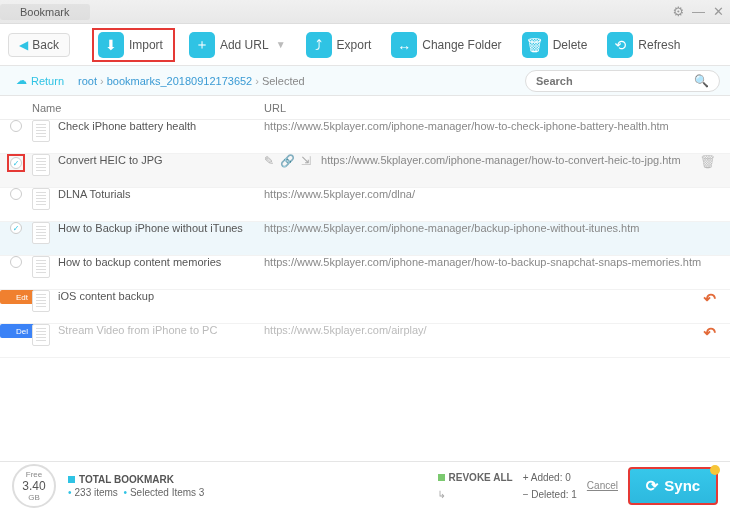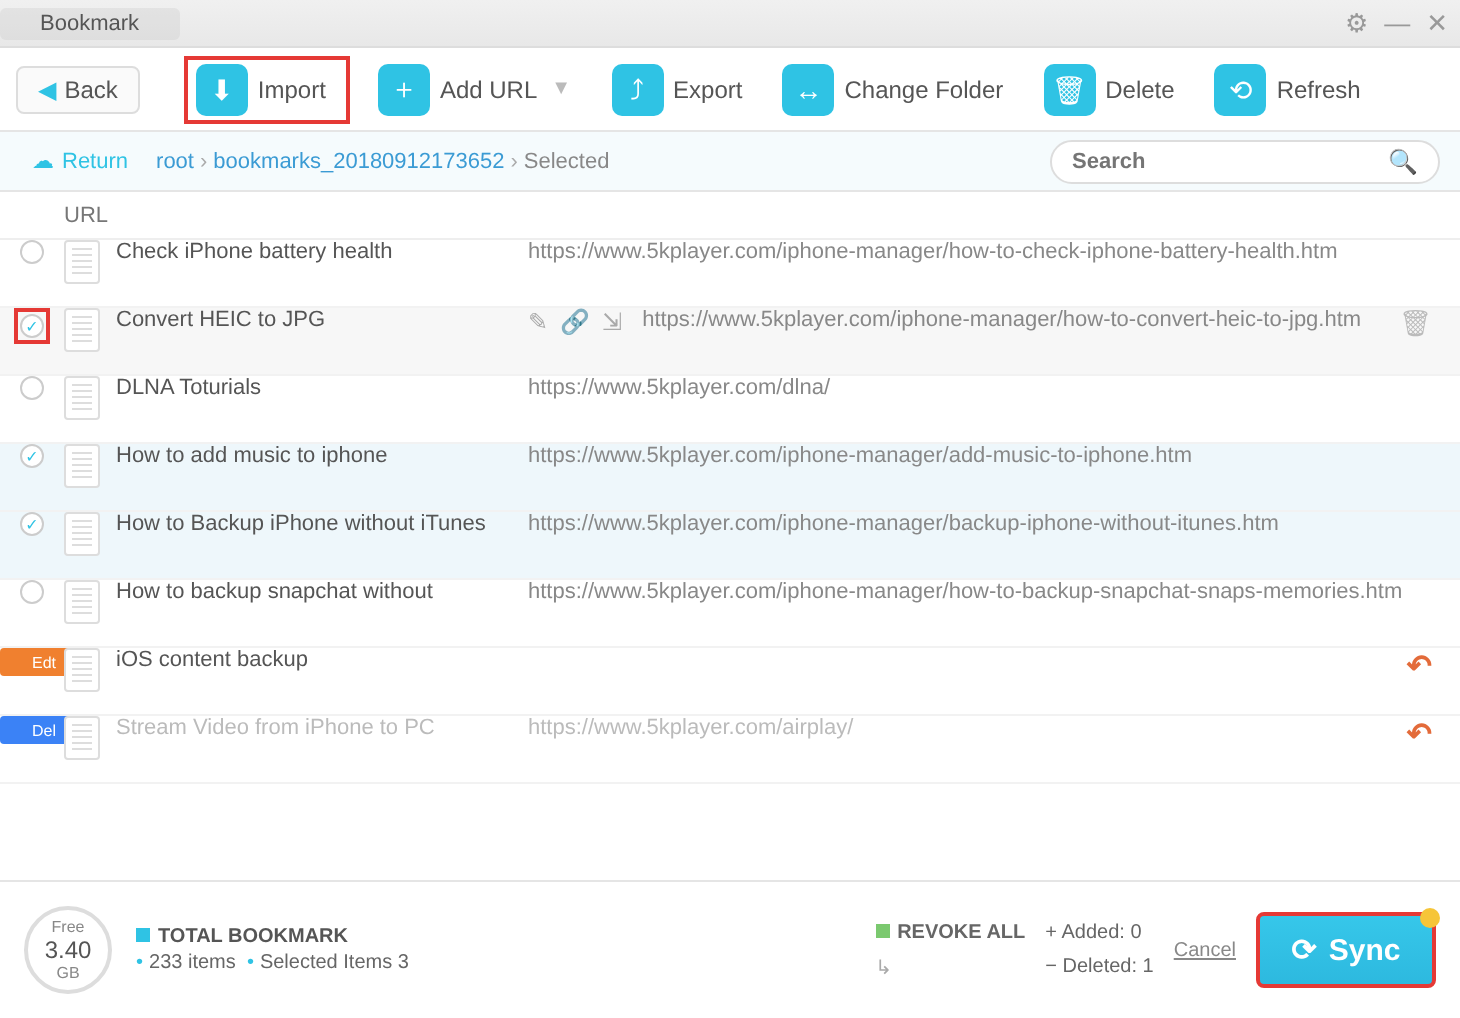--- a/index.html
+++ b/index.html
@@ -47,21 +47,21 @@
 .fileicon::before { content: ""; position: absolute; top: 3px; left: 3px; right: 3px; height: 1px; background: #ddd; box-shadow: 0 3px 0 #ddd, 0 6px 0 #ddd, 0 9px 0 #ddd, 0 12px 0 #ddd; }
 .rname { width: 206px; overflow: hidden; text-overflow: ellipsis; white-space: nowrap; }
 .ractions { display: flex; gap: 6px; color: #aaa; font-size: 12px; margin-right: 10px; }
 .rurl { flex: 1; color: #888; overflow: hidden; text-overflow: ellipsis; white-space: nowrap; }
 .row .trash { position: absolute; right: 14px; color: #bbb; font-size: 13px; }
 .row .undo { position: absolute; right: 14px; color: #e36b3a; font-size: 15px; font-weight: bold; }
 .badge { position: absolute; left: 0; width: 44px; height: 14px; font-size: 8px; color: #fff; display: flex; align-items: center; justify-content: center; border-radius: 2px; }
 .badge.edit { background: #f0802f; }
 .badge.del { background: #3b82f6; }
 
-.footer { position: absolute; bottom: 0; left: 0; right: 0; height: 69px; border-top: 1px solid #e5e5e5; display: flex; align-items: center; padding: 0 12px; background: #fff; }
+.footer { position: absolute; bottom: 0; left: 0; right: 0; height: 48px; border-top: 1px solid #e5e5e5; display: flex; align-items: center; padding: 0 12px; background: #fff; }
 .freegauge { width: 44px; height: 44px; border: 2px solid #ddd; border-radius: 50%; display: flex; flex-direction: column; align-items: center; justify-content: center; font-size: 8px; color: #888; margin-right: 12px; }
 .freegauge .num { font-size: 12px; color: #555; }
 .totals { font-size: 10px; color: #666; }
 .totals .title { font-weight: bold; color: #555; font-size: 10px; }
 .totals .dot { color: #2fc3e4; margin-right: 3px; }
 .totals .sq { display: inline-block; width: 7px; height: 7px; background: #2fc3e4; margin-right: 4px; }
 .revoke { margin-left: auto; font-size: 10px; color: #666; display: flex; gap: 10px; align-items: flex-start; }
 .revoke .sq { display: inline-block; width: 7px; height: 7px; background: #7bc96f; margin-right: 4px; }
 .revoke .col { display: flex; flex-direction: column; gap: 6px; }
 .revoke .arrow { color: #aaa; }
@@ -127,20 +127,21 @@
   <span class="crumb-sep">›</span>
   <span class="crumb">Selected</span>
   <div class="searchbox">
     <input placeholder="Search" style="">
     <span class="sicon">🔍</span>
   </div>
 </div>
 
 <div class="listheader">
   <div class="col-check"></div>
+  <div class="col-name">Name</div>
   <div class="col-url">URL</div>
 </div>
 
 <div class="rows" id="rows">
     <div class="row">
       <div class="col-check">
         <div class="chk"></div>
       </div>
       <div class="fileicon"></div>
       <div class="rname">Check iPhone battery health</div>
@@ -168,37 +169,29 @@
       </div>
       <div class="fileicon"></div>
       <div class="rname">DLNA Toturials</div>
       <div class="rurl">https://www.5kplayer.com/dlna/</div>
     </div>
     <div class="row selected">
       <div class="col-check">
         <div class="chk checked"></div>
       </div>
       <div class="fileicon"></div>
-      <div class="rname">How to add music to iphone</div>
-      <div class="rurl">https://www.5kplayer.com/iphone-manager/add-music-to-iphone.htm</div>
-    </div>
-    <div class="row selected">
-      <div class="col-check">
-        <div class="chk checked"></div>
-      </div>
-      <div class="fileicon"></div>
       <div class="rname">How to Backup iPhone without iTunes</div>
       <div class="rurl">https://www.5kplayer.com/iphone-manager/backup-iphone-without-itunes.htm</div>
     </div>
     <div class="row">
       <div class="col-check">
         <div class="chk"></div>
       </div>
       <div class="fileicon"></div>
-      <div class="rname">How to backup snapchat without</div>
+      <div class="rname">How to backup content memories</div>
       <div class="rurl">https://www.5kplayer.com/iphone-manager/how-to-backup-snapchat-snaps-memories.htm</div>
     </div>
     <div class="row">
       <div class="badge edit">Edt</div>
       <div class="col-check">
         <div class="chk"></div>
       </div>
       <div class="fileicon"></div>
       <div class="rname">iOS content backup</div>
       <span class="undo">↶</span>

